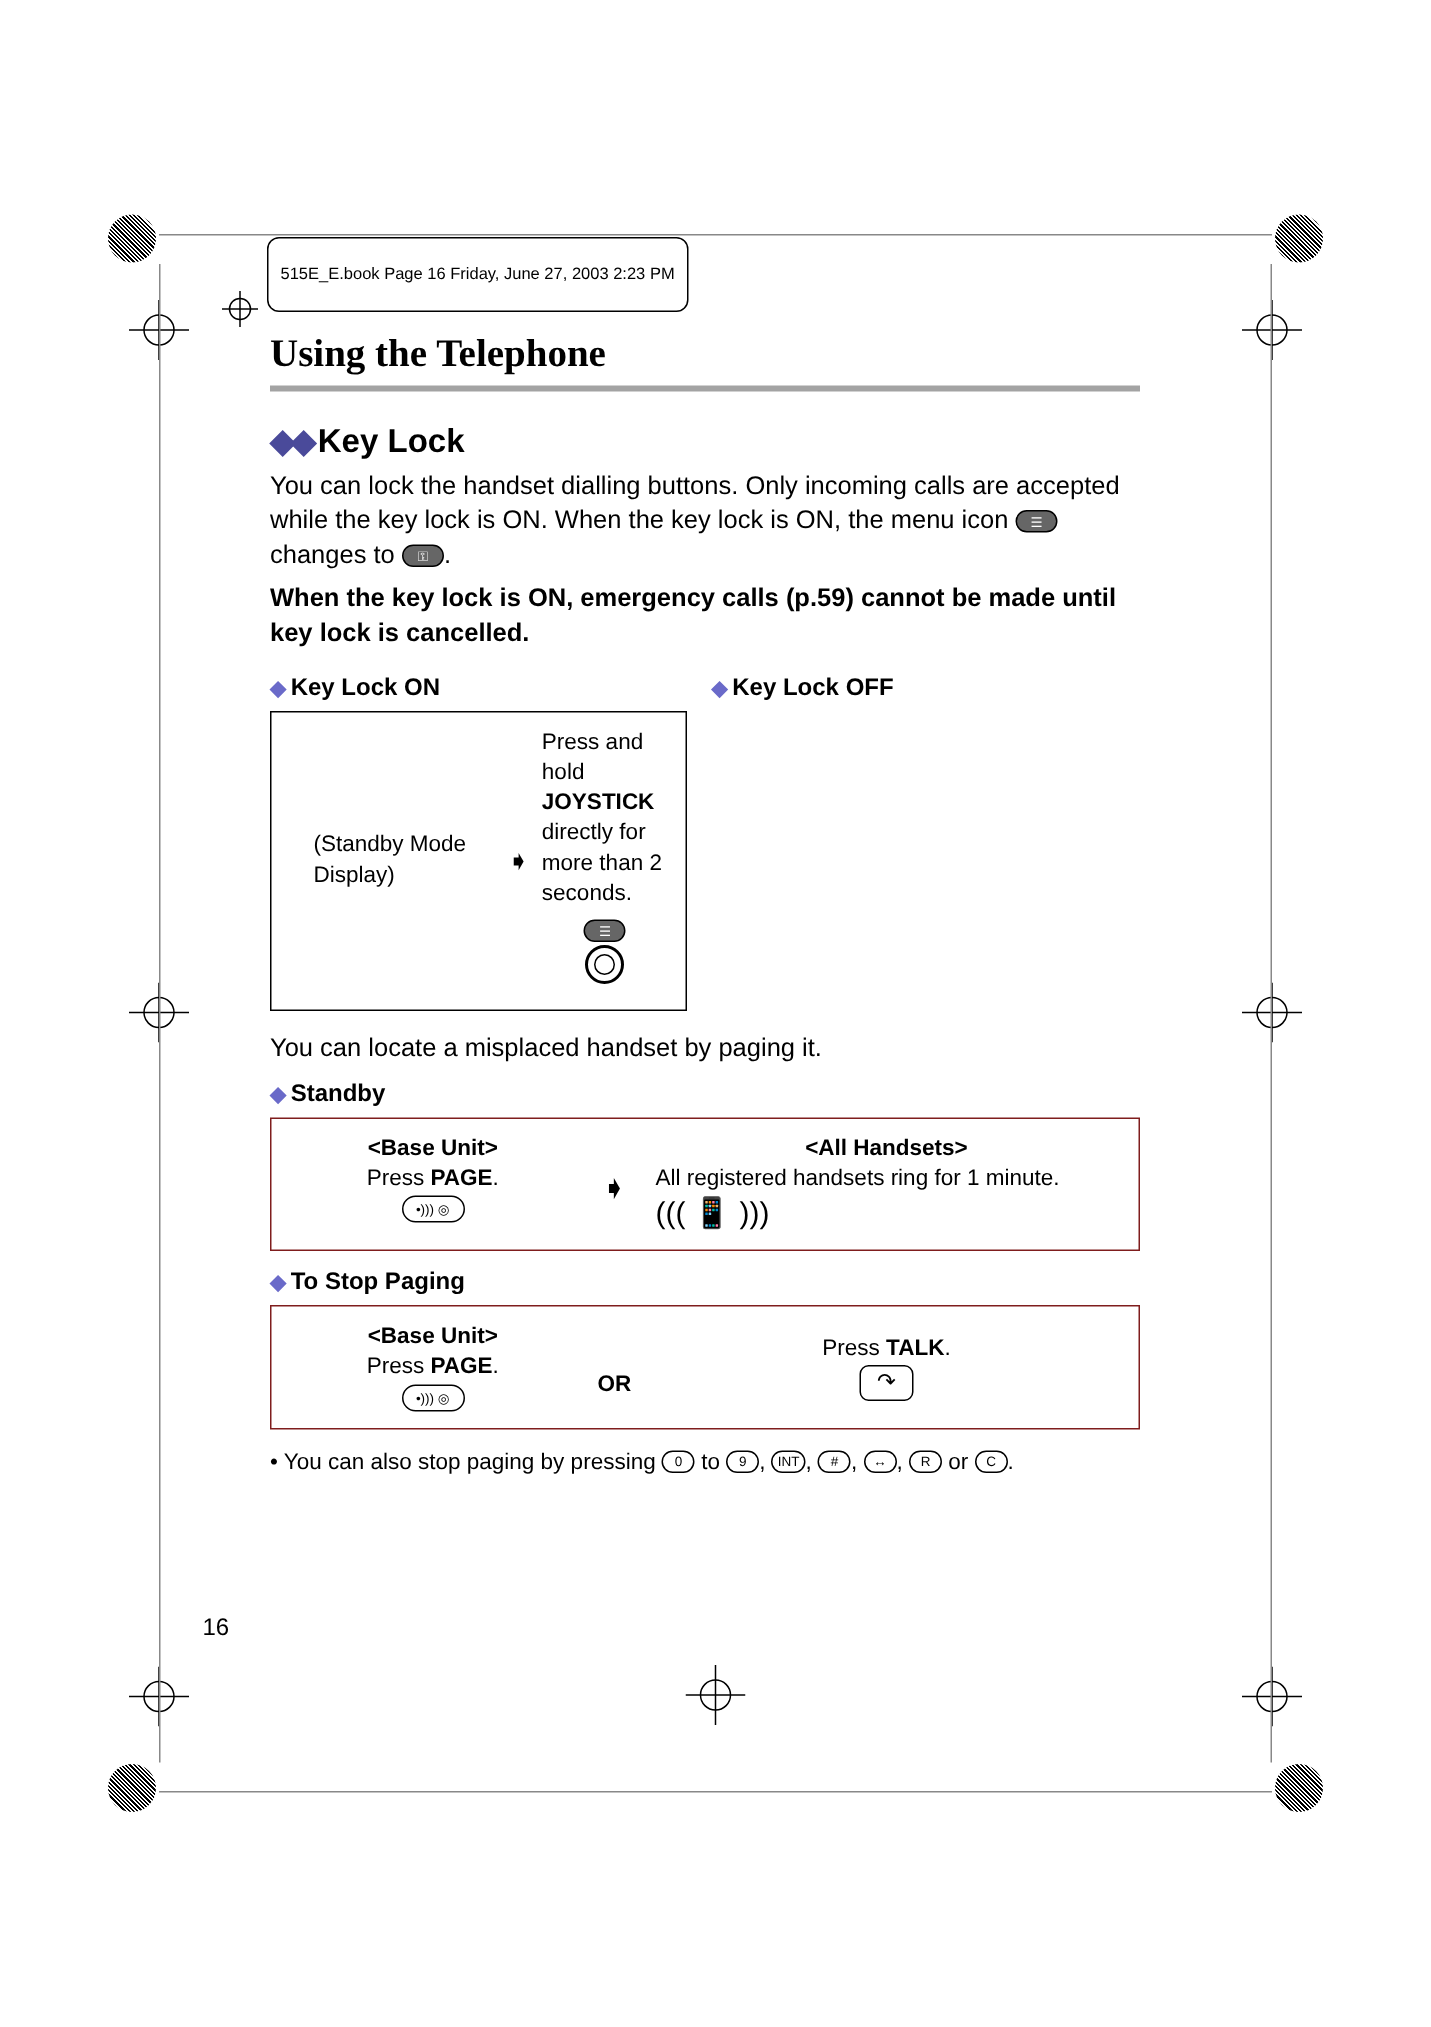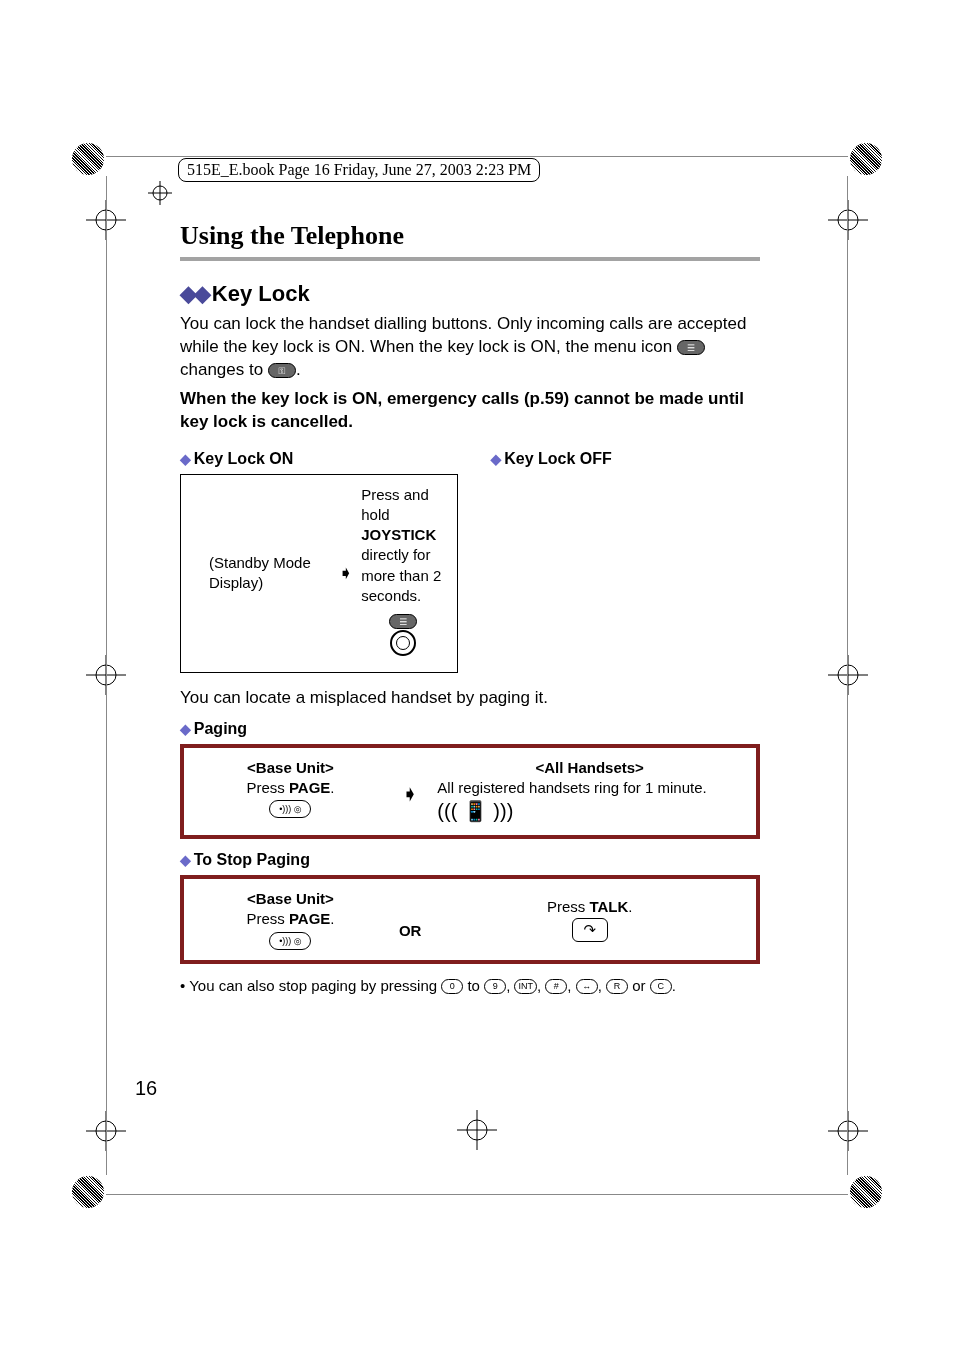--- a/index.html
+++ b/index.html
@@ -12,27 +12,26 @@
     color: #000;
     position: relative;
   }
   .page {
     position: absolute;
     left: 180px;
     top: 165px;
     width: 580px;
   }
   .crop-header {
-    font-size: 16px;
+    font-size: 11px;
     border: 1px solid #000;
     border-radius: 8px;
-    padding: 2px 8px;
+    padding: 18px 8px;
     display: inline-block;
     margin-bottom: 50px;
-    font-family: Liberation Serif, serif;
   }
   h1 {
     font-size: 26px;
     font-weight: bold;
     border-bottom: 4px solid #a3a3a3;
     padding-bottom: 6px;
     margin-bottom: 20px;
     font-family: Liberation Serif, serif;
   }
   h2 {
@@ -44,21 +43,21 @@
   h3, .subhead {
     font-size: 16px;
     font-weight: bold;
     margin: 10px 0 6px 0;
   }
   .diamond-small { color: #6a6ac9; font-size: 14px; margin-right: 3px; }
   .para { margin-bottom: 6px; line-height: 1.35; }
   .bold { font-weight: bold; }
   .two-col {
     display: flex;
-    gap: 32px;
+    gap: 16px;
     margin-bottom: 14px;
   }
   .box {
     border: 1px solid #000;
     padding: 10px 12px;
     flex: 1;
     font-size: 15px;
     line-height: 1.35;
   }
   .box-inner {
@@ -100,21 +99,21 @@
     border: 1px solid #000;
     border-radius: 10px;
     font-size: 9px;
     text-align: center;
     line-height: 16px;
     vertical-align: middle;
   }
   .arrow { font-size: 18px; }
   .center { text-align: center; }
   .big-box {
-    border: 4px solid #7f1d1d;
+    border: 1px solid #7f1d1d;
     padding: 10px 14px;
     margin-bottom: 12px;
     font-size: 15px;
     line-height: 1.35;
   }
   .pagerow { display: flex; align-items: flex-start; }
   .pcol1 { flex: 0 0 34%; text-align: center; }
   .pcol2 { flex: 0 0 10%; text-align: center; font-weight: bold; padding-top: 24px; }
   .pcol3 { flex: 1; }
   .handset-ring {
@@ -137,21 +136,21 @@
     font-size: 9px;
     text-align: center;
     line-height: 13px;
     padding: 0 3px;
     vertical-align: middle;
   }
   .page-num {
     position: absolute;
     left: 135px;
     top: 1077px;
-    font-size: 20px;
+    font-size: 16px;
   }
   .reg-mark {
     position: absolute;
     width: 40px; height: 40px;
   }
   .reg-mark svg { width: 100%; height: 100%; }
   .reg-hatch {
     position: absolute;
     width: 32px; height: 32px;
     border-radius: 50%;
@@ -268,21 +267,21 @@
         </div>
       </div>
     </div>
     <div style="flex:1;">
       <div class="subhead"><span class="diamond-small">◆</span><span>Key Lock OFF</span></div>
     </div>
   </div>
 
   <p class="para">You can locate a misplaced handset by paging it.</p>
 
-  <div class="subhead"><span class="diamond-small">◆</span><span>Paging</span></div>
+  <div class="subhead"><span class="diamond-small">◆</span><span>Standby</span></div>
   <div class="big-box">
     <div class="pagerow">
       <div class="pcol1">
         <div class="bold">&lt;Base Unit&gt;</div>
         <div><span>Press </span><span class="bold">PAGE</span>.</div>
         <span class="icon-page-btn">•))) ◎</span>
       </div>
       <div class="pcol2"><span class="arrow">➧</span></div>
       <div class="pcol3">
         <div class="bold center">&lt;All Handsets&gt;</div>

